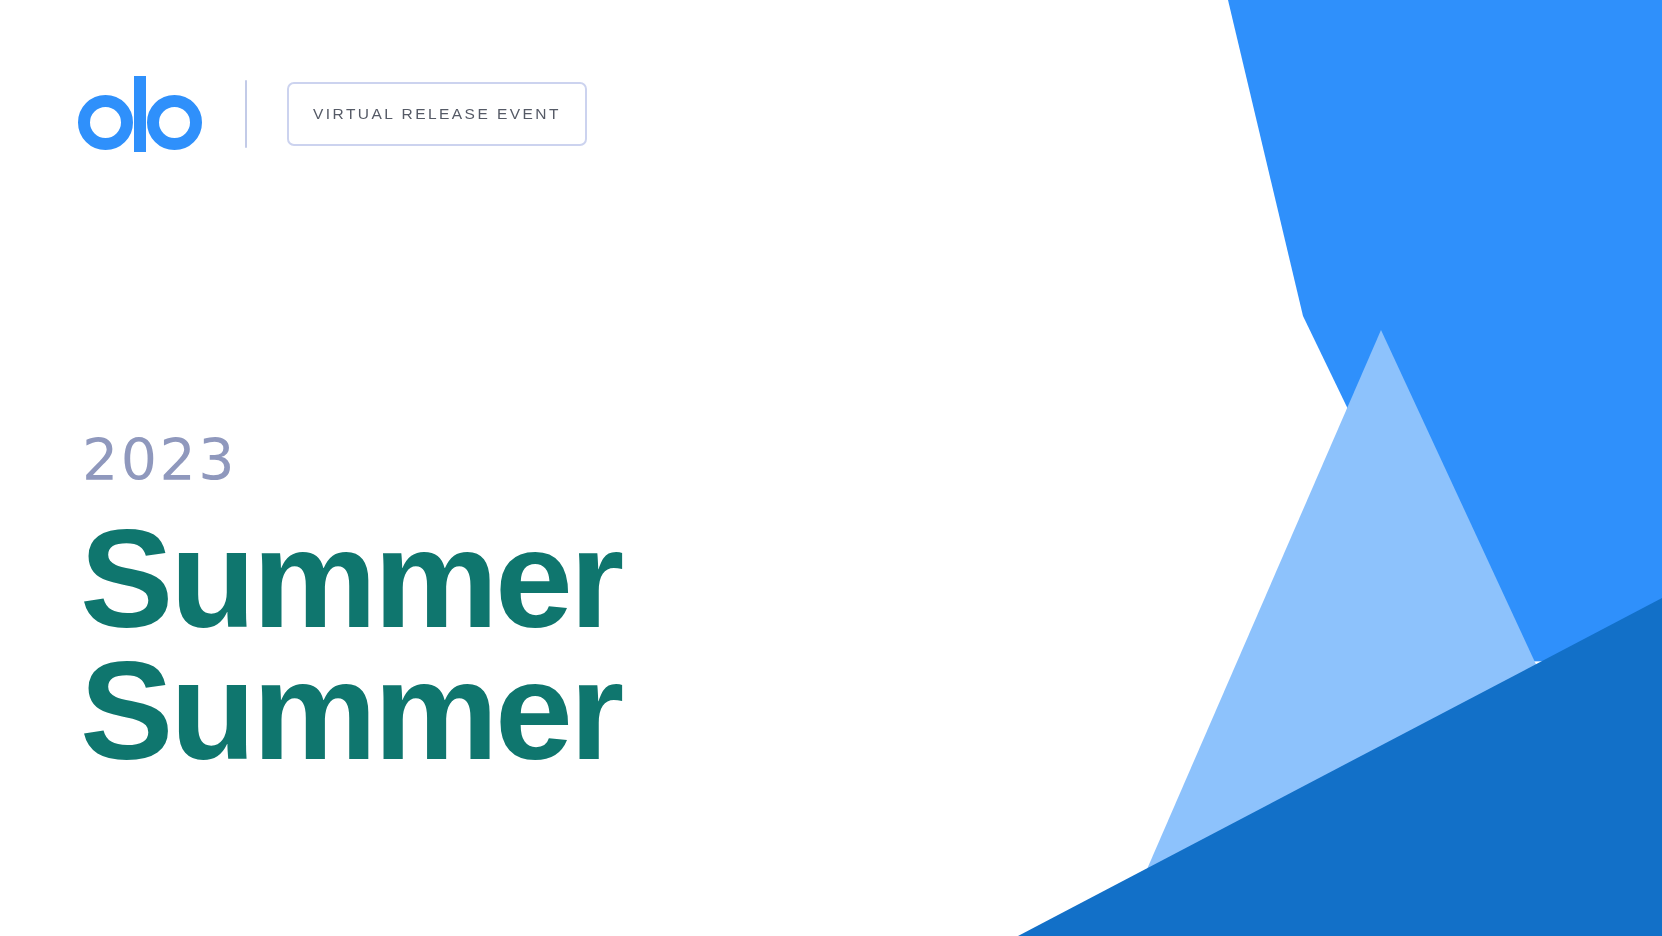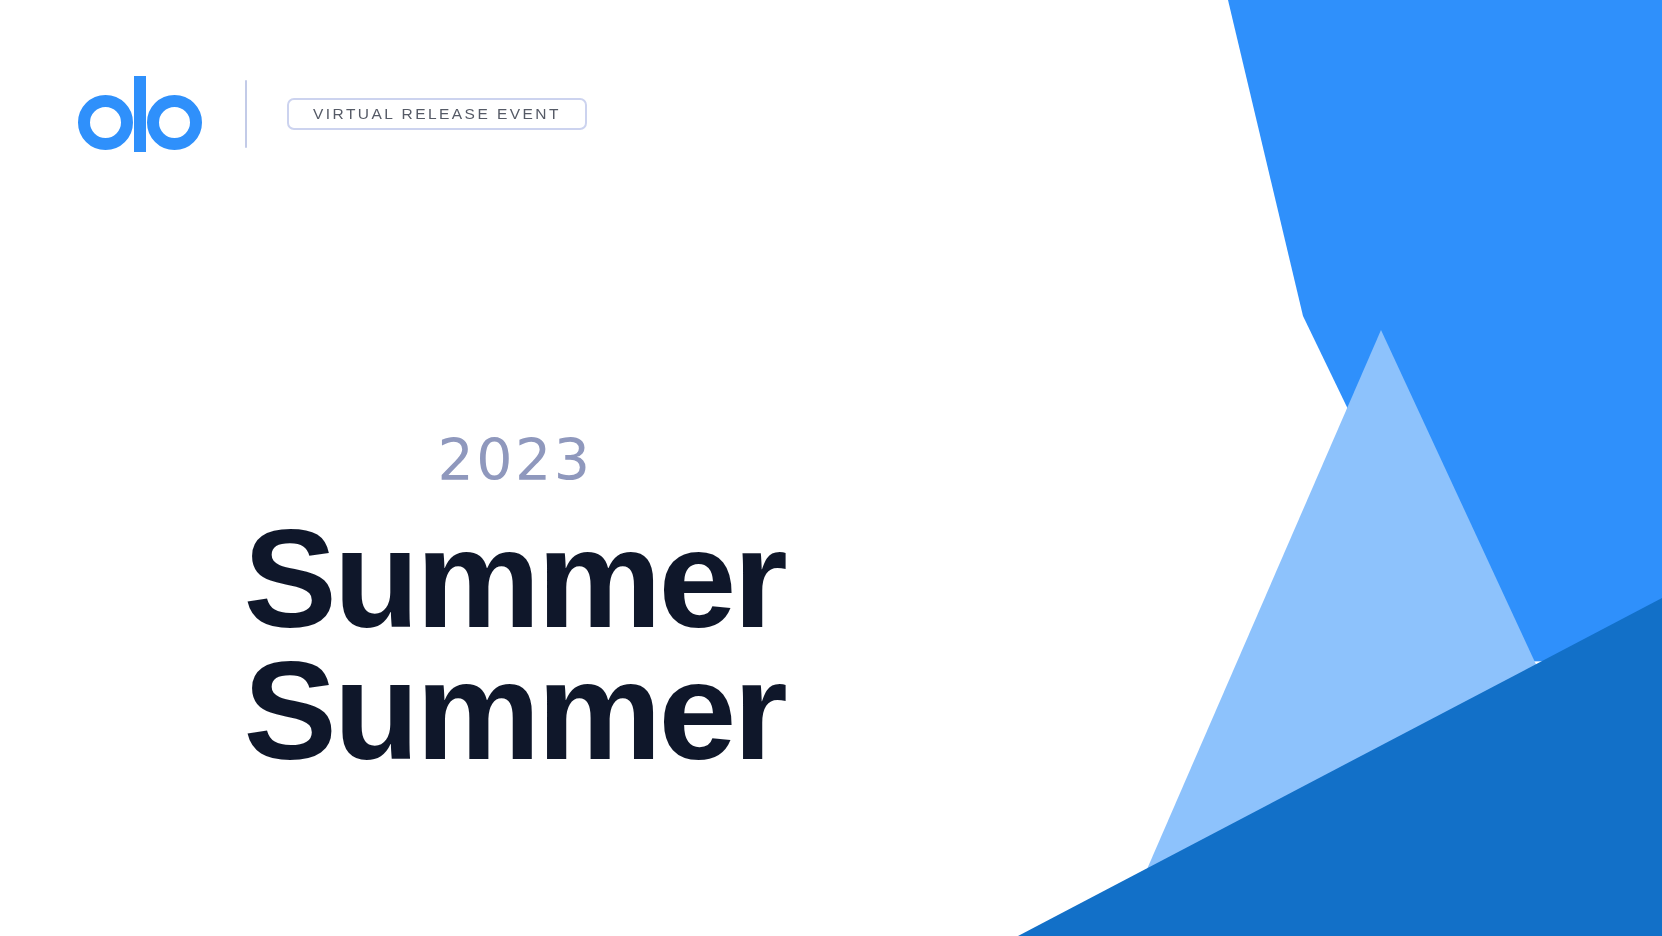--- a/index.html
+++ b/index.html
@@ -45,21 +45,21 @@
   }
   #header-divider {
     width: 2px;
     height: 68px;
     background: #c3cbe8;
     margin-left: 43px;
     border-radius: 1px;
   }
   #event-badge {
     margin-left: 40px;
-    height: 32px;
+    height: 64px;
     box-sizing: border-box;
     display: flex;
     align-items: center;
     justify-content: center;
     padding: 0 24px;
     border: 2px solid #ccd3ef;
     border-radius: 7px;
     background: #ffffff;
   }
   #event-badge-label {
@@ -68,42 +68,41 @@
     font-weight: 400;
     letter-spacing: 2.45px;
     color: #555a66;
     white-space: nowrap;
     line-height: 1;
   }
 
   
   #hero {
     position: absolute;
-    left: 64px;
+    left: 80px;
     top: 432px;
     width: 900px;
-    text-align: center;
   }
   #hero-year {
     font-family: "DejaVu Sans", sans-serif;
     font-size: 57px;
     font-weight: 500;
     letter-spacing: 2.5px;
     color: #8f98bd;
     line-height: 1;
     margin: 0 0 24px 2px;
   }
   #hero-title {
-    margin: 12px;
+    margin: 0;
     font-family: "Liberation Sans", sans-serif;
     font-size: 140px;
     font-weight: 700;
     line-height: 0.94;
     letter-spacing: -3.2px;
-    color: #0f172a;
+    color: #0f766e;
   }
   #hero-title .line {
     display: block;
   }
 </style>
 </head>
 <body>
 
 <div id="stage">
 

